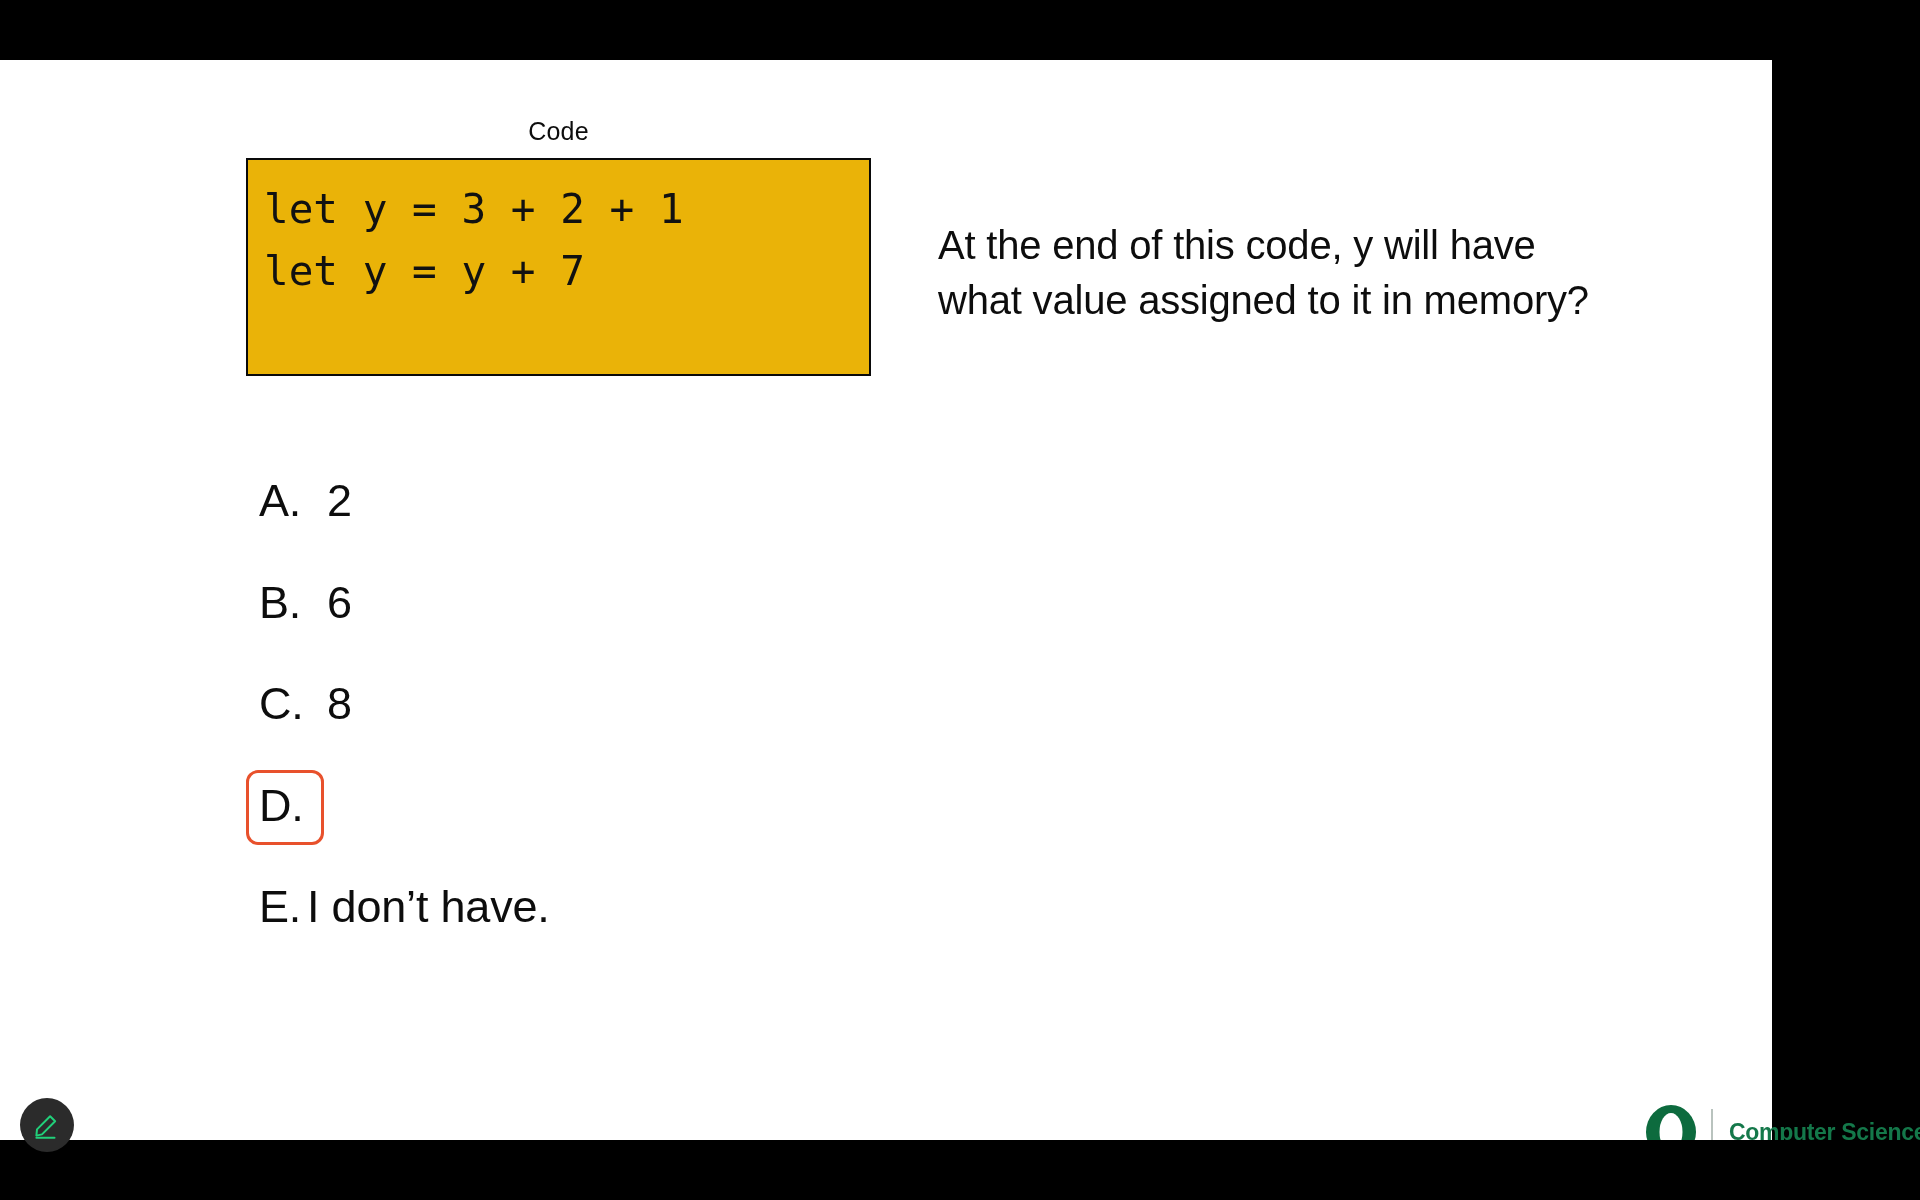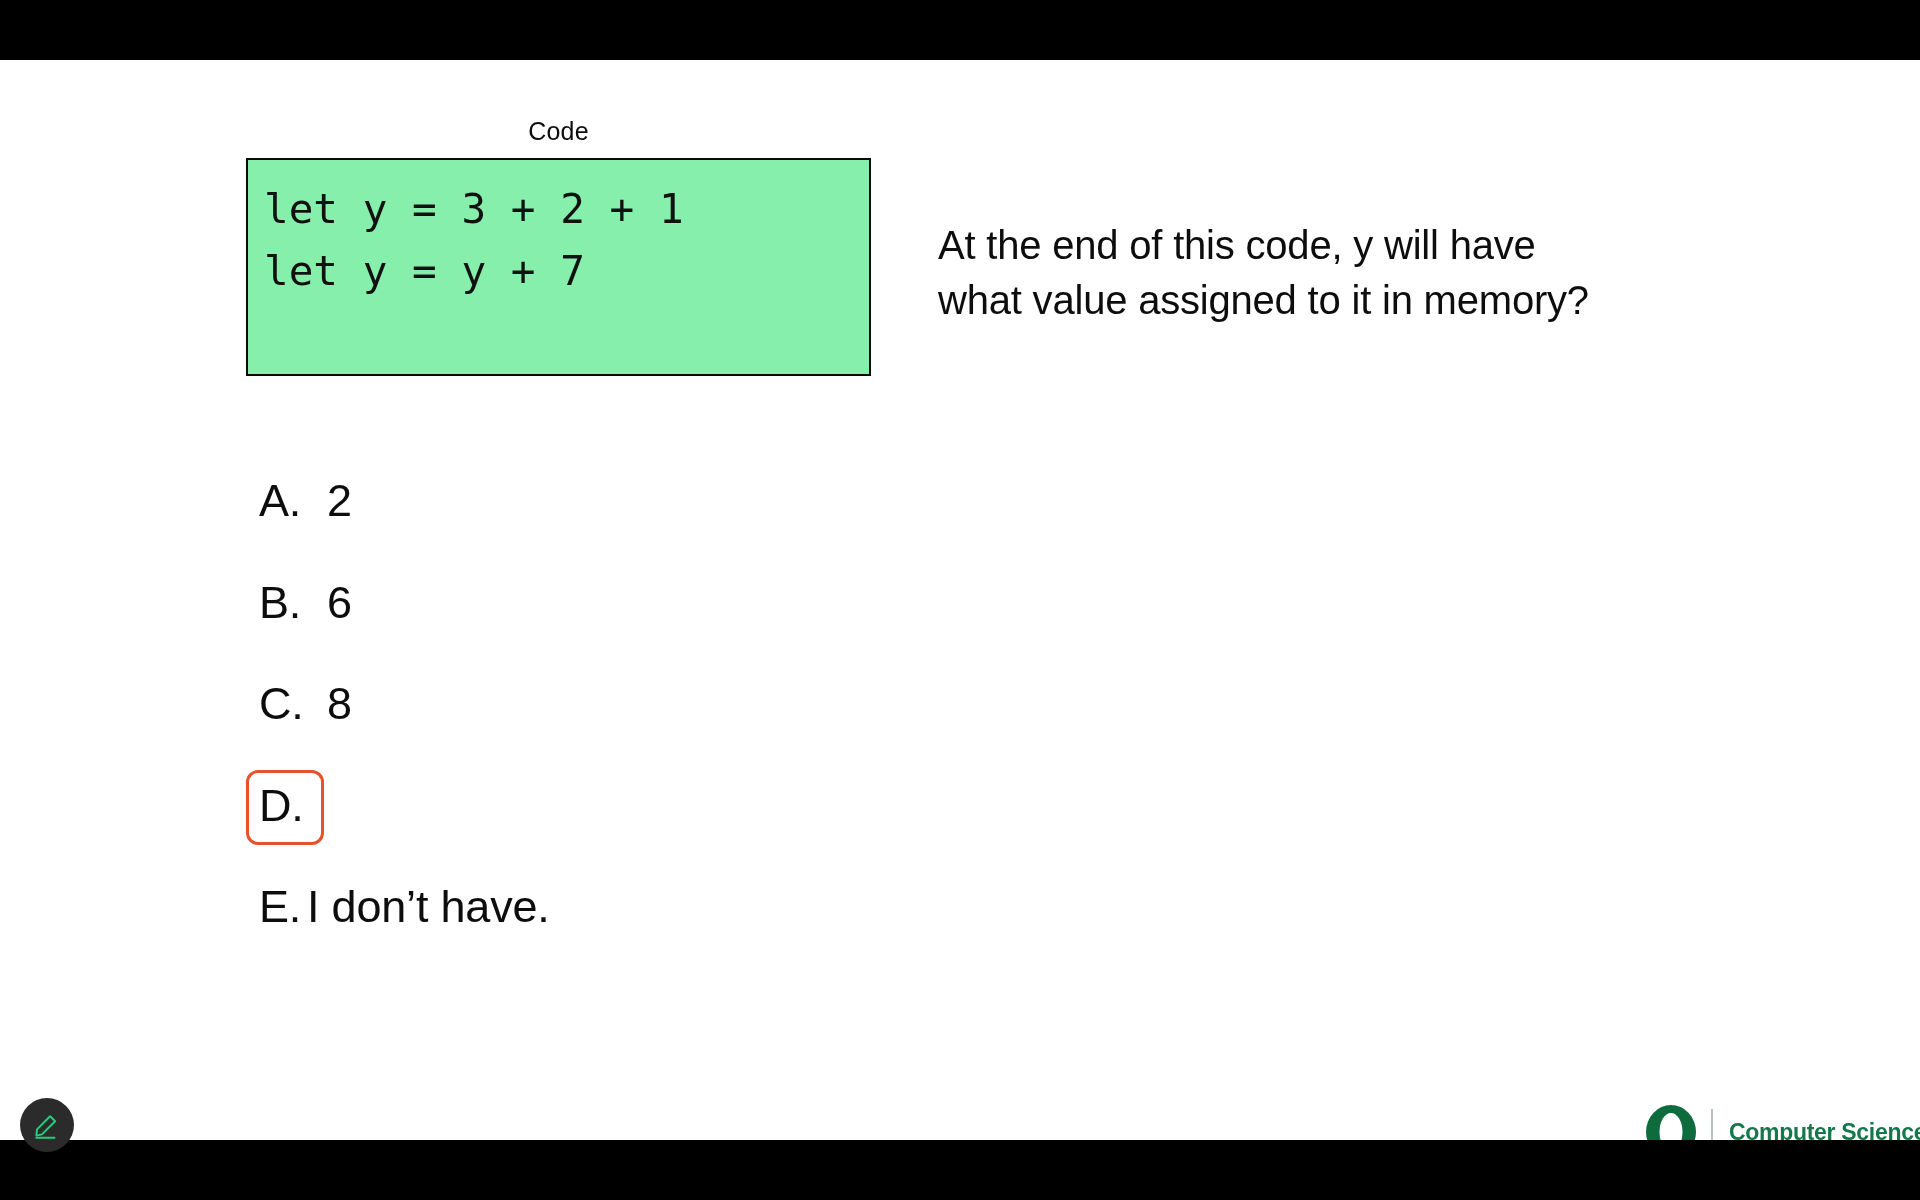--- a/index.html
+++ b/index.html
@@ -28,21 +28,21 @@
     z-index: 5;
   }
   .letterbox-top { top: 0; height: 60px; }
   .letterbox-bottom { top: 1140px; height: 60px; }
 
   
   #slide-canvas {
     position: absolute;
     left: 0;
     top: 60px;
-    width: 1920px;
+    width: 1772px;
     height: 1080px;
     background: #ffffff;
   }
 
   
   #code-figure {
     position: absolute;
     left: 246px;
     top: 56px;
     width: 625px;
@@ -52,21 +52,21 @@
     text-align: center;
     font-size: 25px;
     color: #0d0d0d;
     line-height: 1.2;
     margin-bottom: 12px;
     letter-spacing: 0.2px;
   }
 
   #code-box {
     border: 2.5px solid #0a0a0a;
-    background: #86efac;
+    background: #eab308;
     padding: 18px 16px 8px 16px;
     min-height: 218px;
   }
 
   .code-line {
     font-family: "DejaVu Sans Mono", "Liberation Mono", monospace;
     font-size: 41px;
     line-height: 1.52;
     color: #111111;
     white-space: pre;

